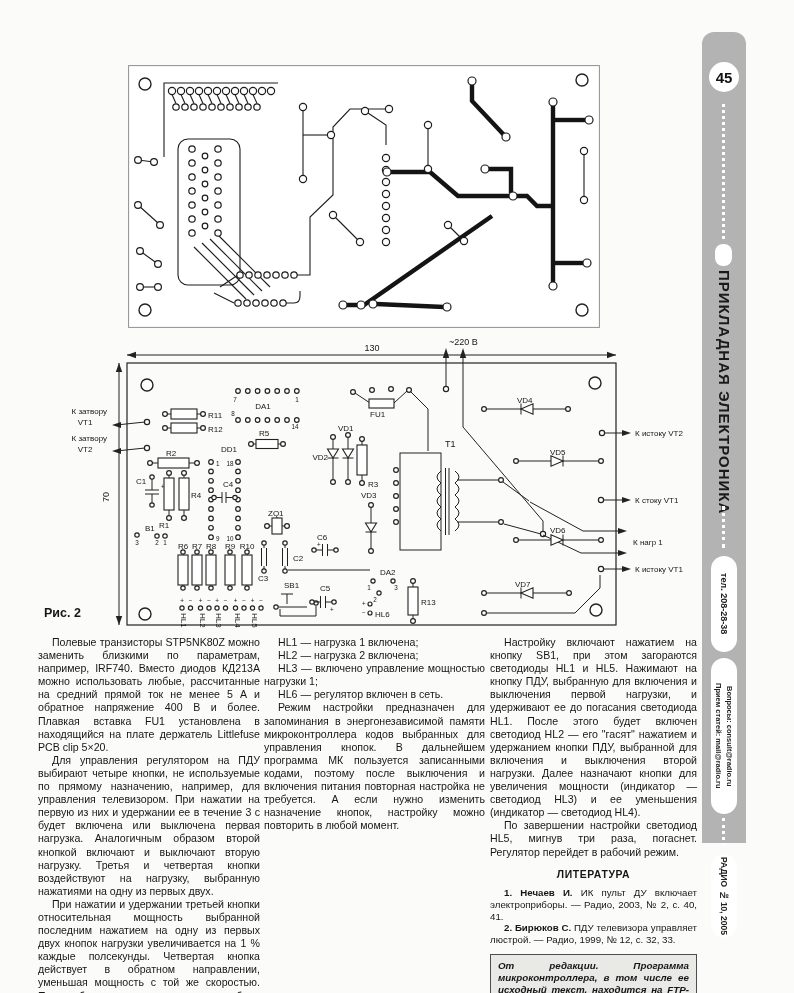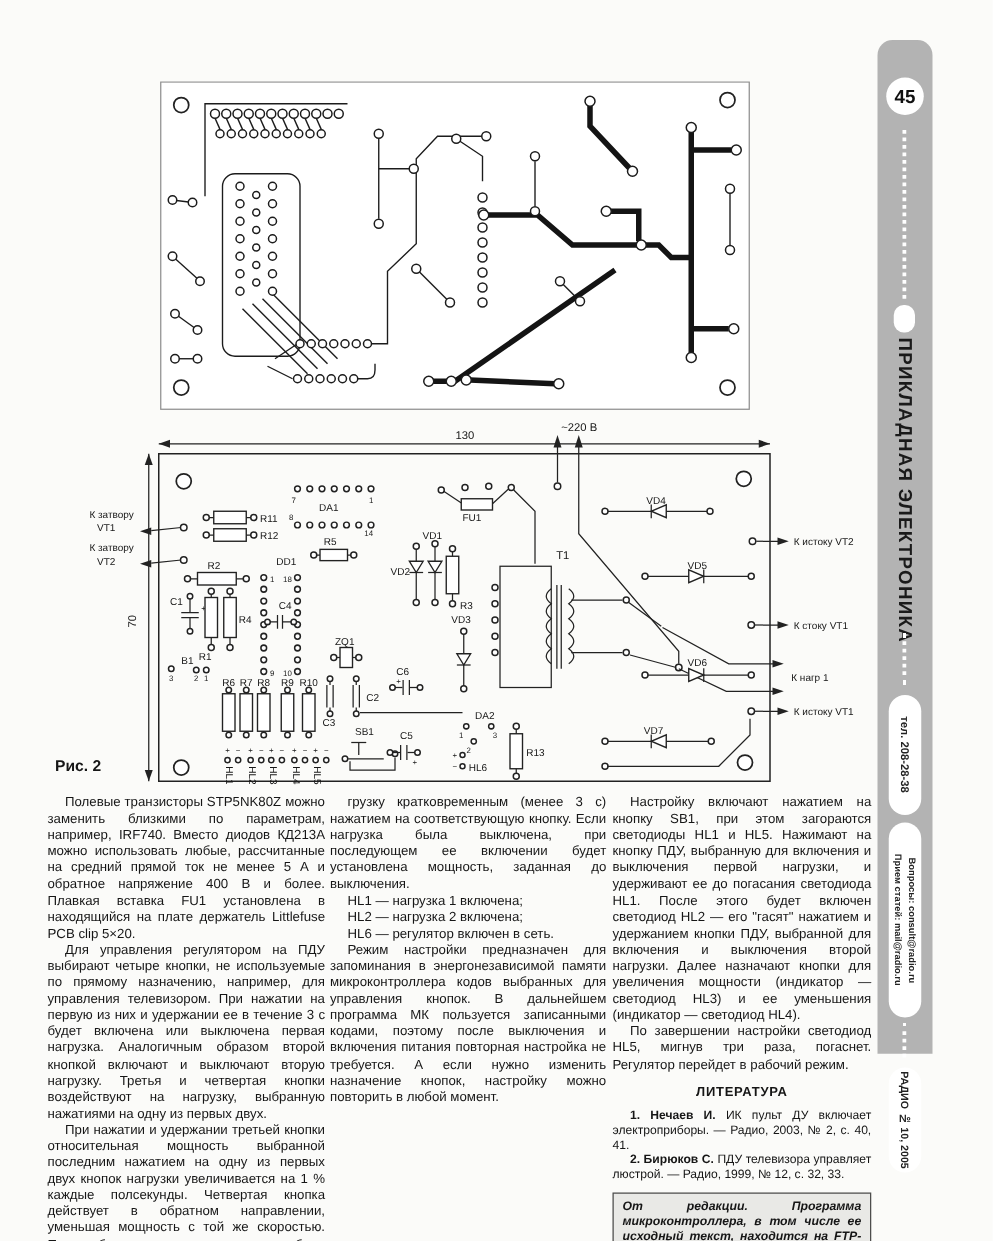--- a/index.html
+++ b/index.html
@@ -651,23 +651,23 @@
     <text class="t12" x="19" y="282">Рис. 2</text>
   </svg>
 
   <div class="col c1">
     <p>Полевые транзисторы STP5NK80Z можно заменить близкими по параметрам, например, IRF740. Вместо диодов КД213А можно использовать любые, рассчитанные на средний прямой ток не менее 5 А и обратное напряжение 400 В и более. Плавкая вставка FU1 установлена в находящийся на плате держатель Littlefuse PCB clip 5×20.</p>
     <p>Для управления регулятором на ПДУ выбирают четыре кнопки, не используемые по прямому назначению, например, для управления телевизором. При нажатии на первую из них и удержании ее в течение 3 с будет включена или выключена первая нагрузка. Аналогичным образом второй кнопкой включают и выключают вторую нагрузку. Третья и четвертая кнопки воздействуют на нагрузку, выбранную нажатиями на одну из первых двух.</p>
     <p>При нажатии и удержании третьей кнопки относительная мощность выбранной последним нажатием на одну из первых двух кнопок нагрузки увеличивается на 1 % каждые полсекунды. Четвертая кнопка действует в обратном направлении, уменьшая мощность с той же скоростью. При необходимости управление может быть переключено на нужную на-</p>
   </div>
 
   <div class="col c2">
-    <p>грузку кратковременным (менее 3 с) нажатием на соответствующую кнопку. Если нагрузка была выключена, при последующем ее включении будет установлена мощность, заданная до выключения.</p>
     <p>HL1 — нагрузка 1 включена;</p>
     <p>HL2 — нагрузка 2 включена;</p>
+    <p>HL3 — включено управление мощностью нагрузки 1;</p>
     <p>HL6 — регулятор включен в сеть.</p>
     <p>Режим настройки предназначен для запоминания в энергонезависимой памяти микроконтроллера кодов выбранных для управления кнопок. В дальнейшем программа МК пользуется записанными кодами, поэтому после выключения и включения питания повторная настройка не требуется. А если нужно изменить назначение кнопок, настройку можно повторить в любой момент.</p>
   </div>
 
   <div class="col c3">
     <p>Настройку включают нажатием на кнопку SB1, при этом загораются светодиоды HL1 и HL5. Нажимают на кнопку ПДУ, выбранную для включения и выключения первой нагрузки, и удерживают ее до погасания светодиода HL1. После этого будет включен светодиод HL2 — его "гасят" нажатием и удержанием кнопки ПДУ, выбранной для включения и выключения второй нагрузки. Далее назначают кнопки для увеличения мощности (индикатор — светодиод HL3) и ее уменьшения (индикатор — светодиод HL4).</p>
     <p>По завершении настройки светодиод HL5, мигнув три раза, погаснет. Регулятор перейдет в рабочий режим.</p>
     <div class="lit-h">ЛИТЕРАТУРА</div>
     <p class="ref"><b>1. Нечаев И.</b><span> ИК пульт ДУ включает электроприборы. — Радио, 2003, № 2, с. 40, 41.</span></p>
     <p class="ref"><b>2. Бирюков С.</b><span> ПДУ телевизора управляет люстрой. — Радио, 1999, № 12, с. 32, 33.</span></p>

